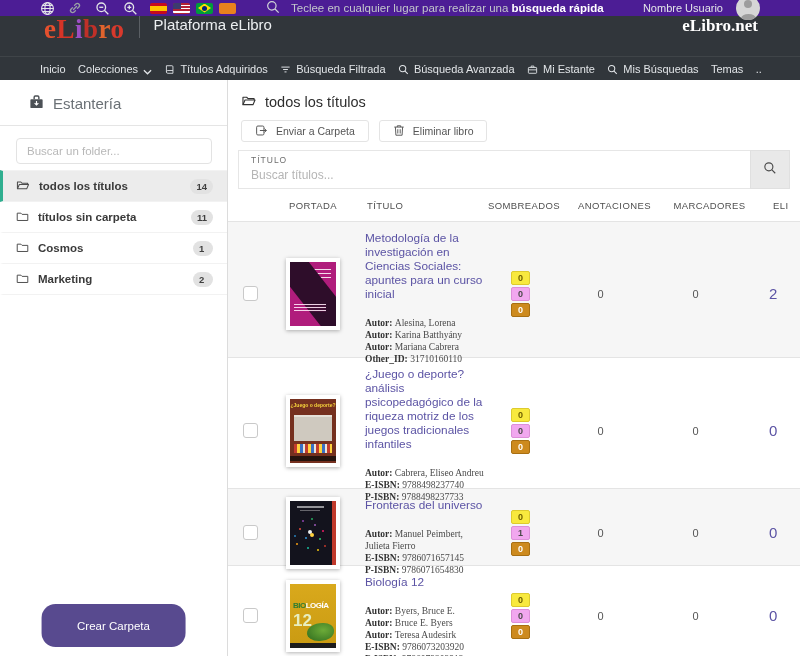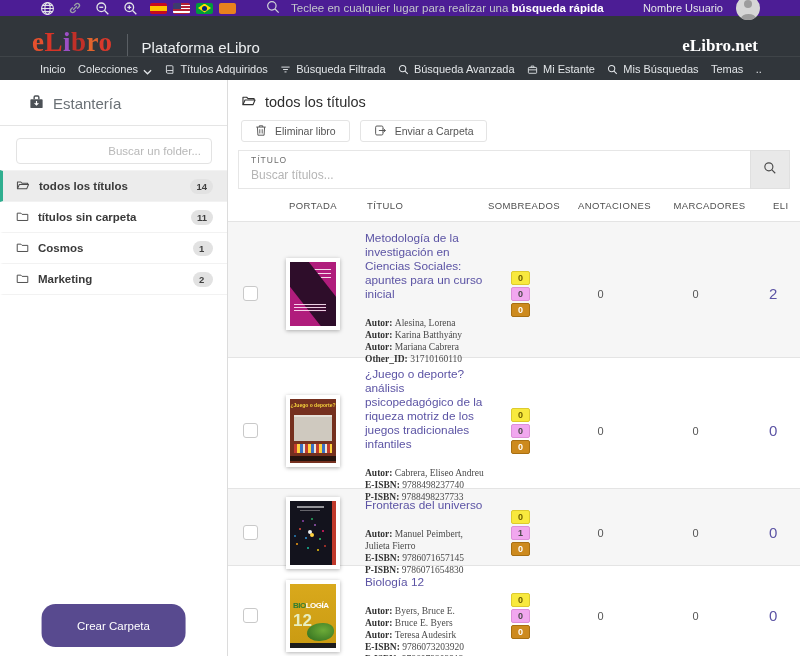--- a/index.html
+++ b/index.html
@@ -22,21 +22,21 @@
                   background:#002776;border-radius:50%;}
   .flag-orange{background:#e8821e;}
   .tb-search{display:flex;align-items:center;gap:11px;margin-left:30px;font-size:11.5px;color:#c3c7cb;}
   .tb-search b{color:#fff;}
   .tb-right{margin-left:auto;margin-right:40px;display:flex;align-items:center;gap:13px;font-size:11px;color:#e3e5e8;}
   .avatar{width:24px;height:24px;border-radius:50%;background:#d6d6d6;position:relative;overflow:hidden;cursor:pointer;}
   .avatar::before{content:"";position:absolute;left:50%;top:4px;width:8px;height:8px;margin-left:-4px;border-radius:50%;background:#9d9d9d;}
   .avatar::after{content:"";position:absolute;left:50%;bottom:-3px;width:15px;height:9px;margin-left:-7.5px;border-radius:50% 50% 0 0;background:#9d9d9d;}
 
   
-  .header{height:40px;background:#31363b;display:flex;align-items:flex-end;padding-left:32px;}
+  .header{height:40px;background:#31363b;display:flex;align-items:flex-start;padding-left:44px;}
   .logo{font-family:"Liberation Serif",serif;font-size:27px;font-weight:bold;letter-spacing:.5px;line-height:1;cursor:pointer;}
   .logo span:nth-child(1){color:#e4502e;}
   .logo span:nth-child(2){color:#d63427;}
   .logo span:nth-child(3){color:#9c4fc4;}
   .logo span:nth-child(4){color:#c03028;}
   .logo span:nth-child(5){color:#e0632d;}
   .logo span:nth-child(6){color:#d8392c;}
   .logo-divider{width:1px;height:22px;background:#5a5f64;margin:0 14px;}
   .platform{color:#eceff1;font-size:15px;}
   .site{margin-left:auto;margin-right:42px;color:#fff;font-family:"Liberation Serif",serif;font-size:17px;font-weight:bold;}
@@ -50,21 +50,21 @@
 
   
   .body{display:flex;height:576px;}
 
   
   .sidebar{width:228px;min-width:228px;background:#fff;border-right:1px solid #dcdcdc;position:relative;padding-top:14px;box-sizing:border-box;}
   .shelf-title{display:flex;align-items:center;justify-content:flex-start;gap:8px;color:#6a7075;font-size:15px;margin-left:28px;}
   .side-hr{border:none;border-top:1px solid #e5e5e5;margin:12px 0 0 0;}
   .folder-search{display:block;margin:12px 16px 0 16px;width:196px;height:26px;box-sizing:border-box;
                  border:1px solid #e3e3e3;border-radius:4px;padding:0 10px;font-size:11.5px;color:#444;outline:none;
-                 font-family:"Liberation Sans",sans-serif;text-align:right;}
+                 font-family:"Liberation Sans",sans-serif;}
   .folder-search::placeholder{color:#b8b8b8;}
   .folder-list{margin-top:6px;}
   .folder-item{display:flex;align-items:center;height:30px;padding:0 14px 0 13px;font-size:11.5px;font-weight:bold;
                color:#3a3a3a;border-left:3px solid transparent;border-bottom:1px solid #f2f2f2;cursor:pointer;}
   .folder-item:first-child{border-top:1px solid #f2f2f2;}
   .folder-item.active{background:#ececec;border-left-color:#2fae8f;}
   .folder-item svg{margin-right:9px;color:#4c4c4c;flex:none;}
   .folder-count{margin-left:auto;background:#e2e2e2;color:#3f3f3f;font-size:9.5px;font-weight:bold;
                 padding:2px 6px;border-radius:9px;min-width:8px;}
   .create-btn{position:absolute;bottom:9px;left:50%;transform:translateX(-50%);
@@ -345,35 +345,35 @@
               <g fill="none" stroke="currentColor" stroke-width="1.2" stroke-linejoin="round">
                 <path d="M1.5 11.5v-8h4l1.5 1.5h6.5v1.5"></path>
                 <path d="M1.5 11.5l2.2-5h10.8l-2.2 5z"></path>
               </g>
             </svg></span>
         <span>todos los títulos</span>
       </div>
 
       <div class="action-row">
         <button class="action-btn">
-          <span><svg width="12" height="13" viewBox="0 0 14 15">
-                <g fill="none" stroke="#555" stroke-width="1.1">
-                  <path d="M1.5 3.5h11M5 3.5V2h4v1.5M2.8 3.5l.6 9.5h7.2l.6-9.5M5.6 6v5M8.4 6v5"></path>
-                </g>
-              </svg></span>
-          <span>Eliminar libro</span>
-        </button>
-        <button class="action-btn">
           <span><svg width="13" height="13" viewBox="0 0 16 16">
                 <g fill="none" stroke="#555" stroke-width="1.2">
                   <rect x="2" y="2.5" width="9" height="11" rx="1.5"></rect>
                   <path d="M6 8h8M11.5 5.5L14 8l-2.5 2.5"></path>
                 </g>
               </svg></span>
           <span>Enviar a Carpeta</span>
+        </button>
+        <button class="action-btn">
+          <span><svg width="12" height="13" viewBox="0 0 14 15">
+                <g fill="none" stroke="#555" stroke-width="1.1">
+                  <path d="M1.5 3.5h11M5 3.5V2h4v1.5M2.8 3.5l.6 9.5h7.2l.6-9.5M5.6 6v5M8.4 6v5"></path>
+                </g>
+              </svg></span>
+          <span>Eliminar libro</span>
         </button>
       </div>
 
       <div class="search-panel">
         <div class="search-box">
           <div class="search-label">TÍTULO</div>
           <input class="search-input" type="text" placeholder="Buscar títulos..." style="">
         </div>
         <button class="search-btn">
           <span><svg width="14" height="14" viewBox="0 0 16 16">

